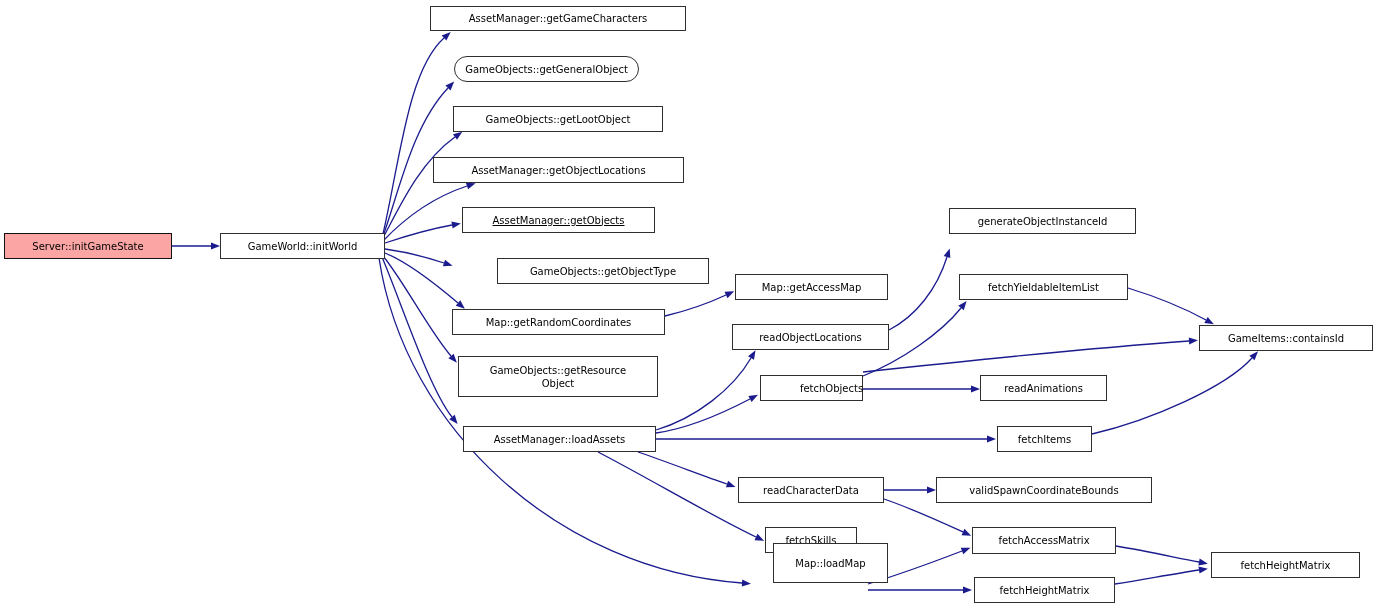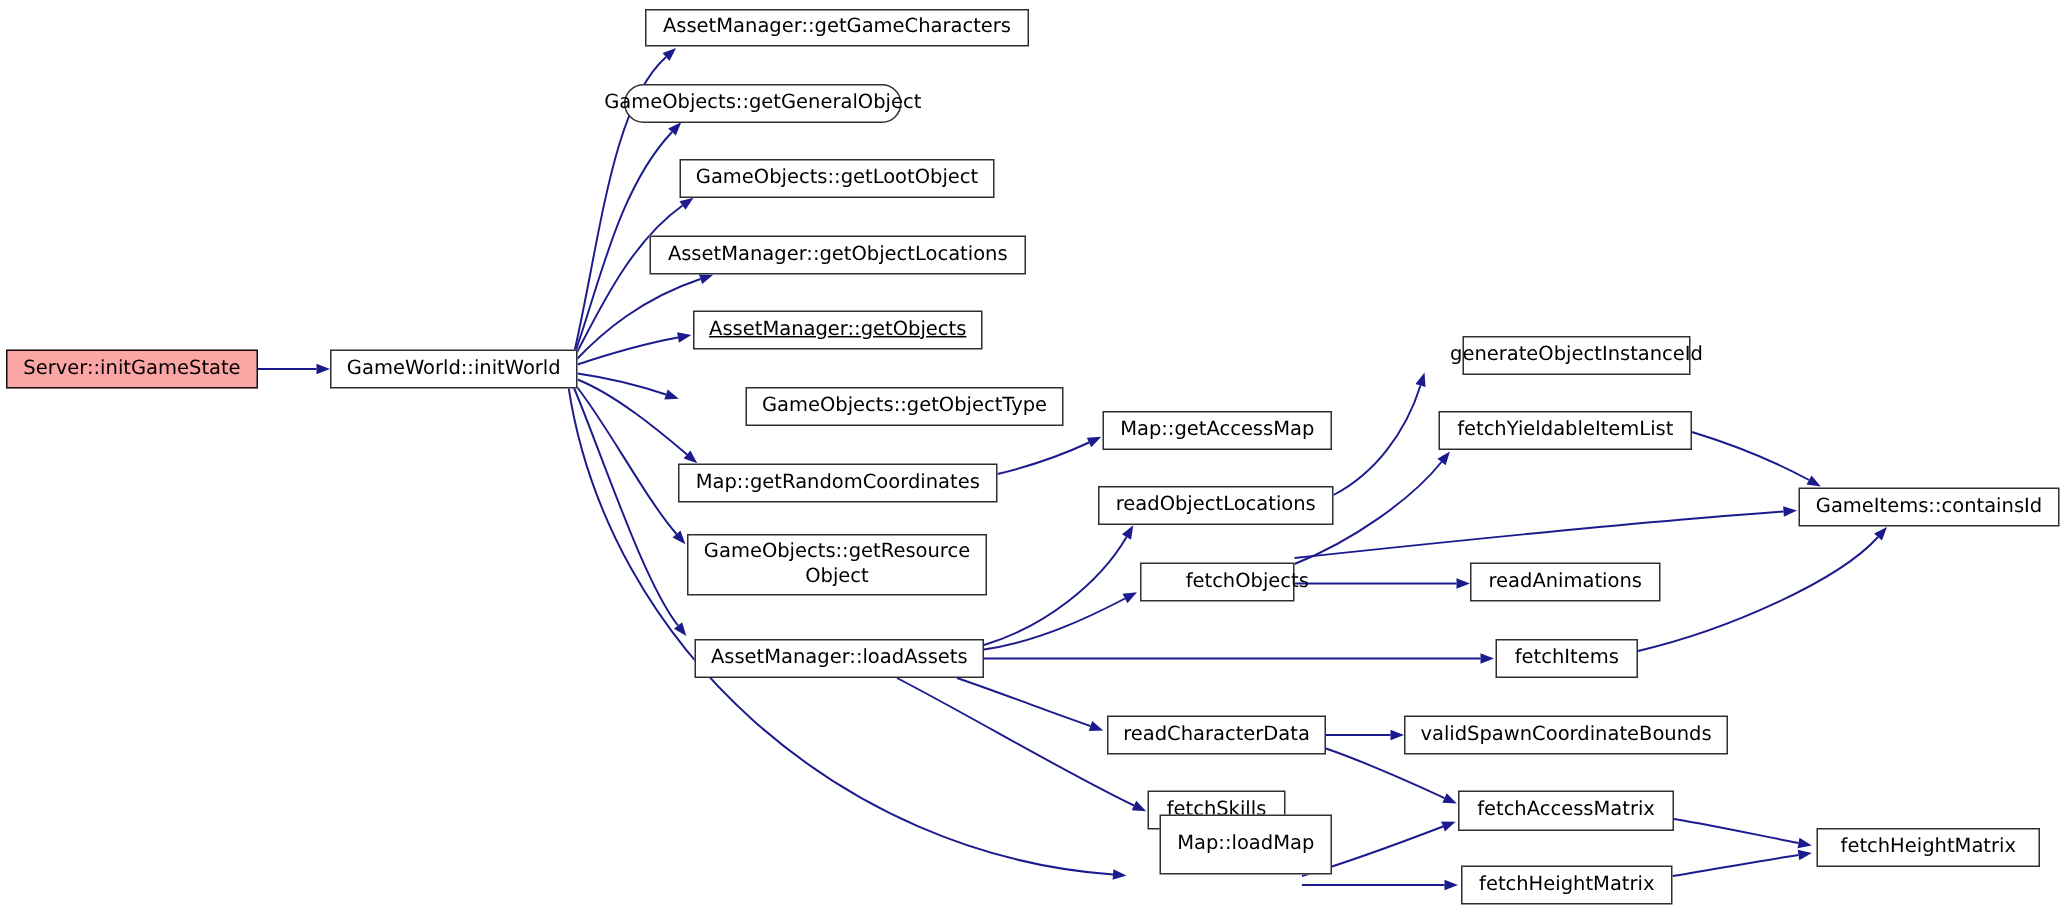--- a/index.html
+++ b/index.html
@@ -19,21 +19,21 @@
   .node {
     position: absolute;
     box-sizing: border-box;
     display: flex;
     align-items: center;
     justify-content: center;
     text-align: center;
     background: #ffffff;
     border: 1.2px solid #2f2f2f;
     color: #000000;
-    font-size: 13px;
+    font-size: 10px;
     line-height: 1.3;
     white-space: pre-line;
     cursor: pointer;
   }
   .node.highlight {
     background: #fca5a5;
     border: 1.8px solid #111111;
   }
   .edge-path { fill: none; stroke-width: 1.3px; }
 </style>
@@ -98,36 +98,36 @@
       <polygon points="972,590 963,593.5 963,586.5" fill="#1b1b8e"></polygon>
       <path d="M 1116,546 C 1146,551 1173,557 1199,562" class="edge-path" stroke="#1b1b8e"></path>
       <polygon points="1207.8380580228259,563.6996265428511 1198.3390341222246,565.4370225644323 1199.6609658777754,558.5629774355677" fill="#1b1b8e"></polygon>
       <path d="M 1115,584 C 1146,579 1173,574 1199,570" class="edge-path" stroke="#1b1b8e"></path>
       <polygon points="1207.8953452788555,568.6314853417146 1199.5322001448887,573.4593009417772 1198.4677998551113,566.5406990582228" fill="#1b1b8e"></polygon>
     </svg>
   <div id="nodes-layer">
       <div class="node highlight" style="left: 4px; top: 233px; width: 168px; height: 26px;">Server::initGameState</div>
       <div class="node" style="left: 220px; top: 233px; width: 165px; height: 26px;">GameWorld::initWorld</div>
       <div class="node" style="left: 430px; top: 6px; width: 256px; height: 25px;">AssetManager::getGameCharacters</div>
-      <div class="node" style="left: 416px; top: 56px; width: 185px; height: 26px; border-radius: 13px;">GameObjects::getGeneralObject</div>
+      <div class="node" style="left: 454px; top: 56px; width: 185px; height: 26px; border-radius: 13px;">GameObjects::getGeneralObject</div>
       <div class="node" style="left: 453px; top: 106px; width: 210px; height: 26px;">GameObjects::getLootObject</div>
       <div class="node" style="left: 433px; top: 157px; width: 251px; height: 26px;">AssetManager::getObjectLocations</div>
       <div class="node" style="left: 462px; top: 207px; width: 193px; height: 26px; text-decoration: underline;">AssetManager::getObjects</div>
       <div class="node" style="left: 453px; top: 258px; width: 212px; height: 26px; margin-left: 44px;">GameObjects::getObjectType</div>
       <div class="node" style="left: 452px; top: 309px; width: 213px; height: 26px;">Map::getRandomCoordinates</div>
       <div class="node" style="left: 458px; top: 356px; width: 200px; height: 41px;">GameObjects::getResource
 Object</div>
       <div class="node" style="left: 463px; top: 426px; width: 193px; height: 26px;">AssetManager::loadAssets</div>
       <div class="node" style="left: 735px; top: 274px; width: 153px; height: 26px;">Map::getAccessMap</div>
       <div class="node" style="left: 732px; top: 324px; width: 157px; height: 26px;">readObjectLocations</div>
       <div class="node" style="left: 760px; top: 375px; width: 103px; height: 26px; padding-left: 40px;">fetchObjects</div>
       <div class="node" style="left: 738px; top: 477px; width: 146px; height: 26px;">readCharacterData</div>
       <div class="node" style="left: 765px; top: 527px; width: 92px; height: 26px;">fetchSkills</div>
       <div class="node" style="left: 753px; top: 543px; width: 115px; height: 40px; margin-left: 20px;">Map::loadMap</div>
-      <div class="node" style="left: 949px; top: 224px; width: 152px; height: 26px; margin-left: 26px;">generateObjectInstanceId</div>
+      <div class="node" style="left: 949px; top: 208px; width: 187px; height: 26px;">generateObjectInstanceId</div>
       <div class="node" style="left: 959px; top: 274px; width: 169px; height: 26px;">fetchYieldableItemList</div>
       <div class="node" style="left: 980px; top: 375px; width: 127px; height: 26px;">readAnimations</div>
       <div class="node" style="left: 997px; top: 426px; width: 95px; height: 26px;">fetchItems</div>
       <div class="node" style="left: 936px; top: 477px; width: 216px; height: 26px;">validSpawnCoordinateBounds</div>
       <div class="node" style="left: 972px; top: 527px; width: 144px; height: 27px;">fetchAccessMatrix</div>
       <div class="node" style="left: 974px; top: 577px; width: 141px; height: 26px;">fetchHeightMatrix</div>
       <div class="node" style="left: 1199px; top: 325px; width: 174px; height: 26px; text-align: right;">GameItems::containsId</div>
       <div class="node" style="left: 1211px; top: 552px; width: 149px; height: 26px;">fetchHeightMatrix</div>
     </div>
 </div>

